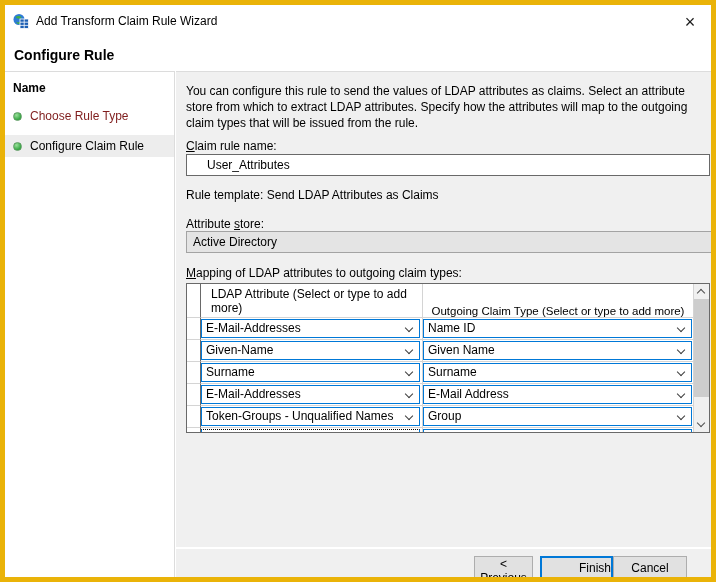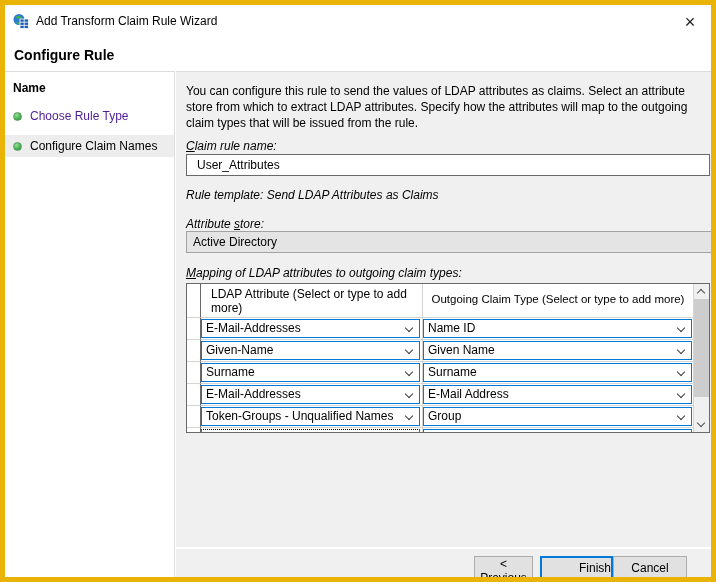--- a/index.html
+++ b/index.html
@@ -23,32 +23,32 @@
   
   .steps-panel { position:absolute; left:0; top:66px; width:170px; bottom:0;
                  background:#fff; border-top:1px solid #dcdcdc; border-right:1px solid #dcdcdc; }
   .steps-header { font-weight:bold; font-size:12px; padding:9px 0 2px 8px; }
   .step-item { display:flex; align-items:center; gap:8px; padding-left:8px;
                height:22px; margin-top:8px; font-size:12px; }
   .step-item.selected { background:#ededed; }
   .step-dot { width:9px; height:9px; border-radius:50%; flex:none;
               background:radial-gradient(circle at 35% 30%, #9be09b, #2da33b 75%);
               border:1px solid #5d9b62; }
-  .step-link { color:#4c1d95; }
+  .step-link { color:#7f1d1d; }
 
   
   .content { position:absolute; left:171px; top:66px; right:0; height:476px;
              background:#f0f0f0; border-top:1px solid #dcdcdc; }
   .desc { position:absolute; left:10px; top:11px; width:527px; font-size:12px; line-height:16px; }
-  .lbl  { position:absolute; left:10px; font-size:12px;font-style:italic; }
+  .lbl  { position:absolute; left:10px; font-size:12px; }
   .ak   { text-decoration:underline; }
   .lbl-claim   { top:67px; }
   .text-input  { position:absolute; left:10px; top:82px; width:524px; height:22px;
                  border:1px solid #696969; background:#fff; font-family:inherit;
-                 font-size:12px; padding:0 10px; }
+                 font-size:12px; padding:0 20px; }
   .lbl-template{ top:116px; }
   .lbl-store   { top:145px; }
   .combo-gray  { position:absolute; left:10px; top:159px; width:632px; height:22px;
                  background:#e4e4e4; border:1px solid #a3a3a3; font-size:12px;
                  line-height:20px; padding-left:6px; cursor:default; }
   .lbl-mapping { top:194px; }
 
   
   .map-table { position:absolute; left:10px; top:211px; width:524px; height:150px;
                border:1px solid #696969; background:#fff; overflow:hidden; }
@@ -57,21 +57,21 @@
   .t-row { height:22px;justify-content:center; }
   .t-partial { height:4px; overflow:hidden; }
   .t-rowhdr { width:14px; flex:none; background:#fff;
               border-right:1px solid #696969; border-bottom:1px solid #d4d4d4; }
   .t-partial .t-rowhdr { border-bottom:none; }
   .t-c1 { width:222px; flex:none; position:relative;
           border-right:1px solid #d4d4d4; border-bottom:1px solid #d4d4d4; }
   .t-c2 { flex:1; position:relative; border-bottom:1px solid #d4d4d4; }
   .t-partial .t-c1, .t-partial .t-c2 { border-bottom:none; }
   .t-hdr1 { font-size:12px; padding:3px 4px 0 10px; line-height:14px; }
-  .t-hdr2 { font-size:11.5px; text-align:center; padding-top:9px; white-space:nowrap; }
+  .t-hdr2 { font-size:11.5px; text-align:center; padding-top:21px; white-space:nowrap; }
   .combo-blue { position:absolute; left:0; top:1px; right:2px; height:19px;
                 border:1px solid #0078d7; background:#fff; font-size:12px;
                 line-height:17px; padding-left:4px; white-space:nowrap; cursor:default; }
   .t-c2 .combo-blue { right:1px; }
   .chev { position:absolute; right:7px; top:5px; width:6px; height:6px;
           border-right:1px solid #3c3c3c; border-bottom:1px solid #3c3c3c;
           transform:rotate(45deg); }
   .combo-gray .chev { top:7px; right:9px; }
   .combo-cut-dotted { position:absolute; left:0; top:1px; right:2px; height:10px;
                       border-top:1px dotted #000; border-left:1px solid #0078d7;
@@ -123,21 +123,21 @@
   <div class="page-heading">Configure Rule</div>
 
   <div class="steps-panel">
     <div class="steps-header">Name</div>
     <div class="step-item">
       <span class="step-dot"></span>
       <span class="step-link">Choose Rule Type</span>
     </div>
     <div class="step-item selected">
       <span class="step-dot"></span>
-      <span>Configure Claim Names</span>
+      <span>Configure Claim Rule</span>
     </div>
   </div>
 
   <div class="content">
 
     <div class="desc">You can configure this rule to send the values of LDAP attributes as claims. Select an attribute store from which to extract LDAP attributes. Specify how the attributes will map to the outgoing claim types that will be issued from the rule.</div>
 
     <div class="lbl lbl-claim"><span></span><span class="ak">C</span><span>laim rule name:</span></div>
     <input class="text-input" type="text" value="User_Attributes" style="">
 

